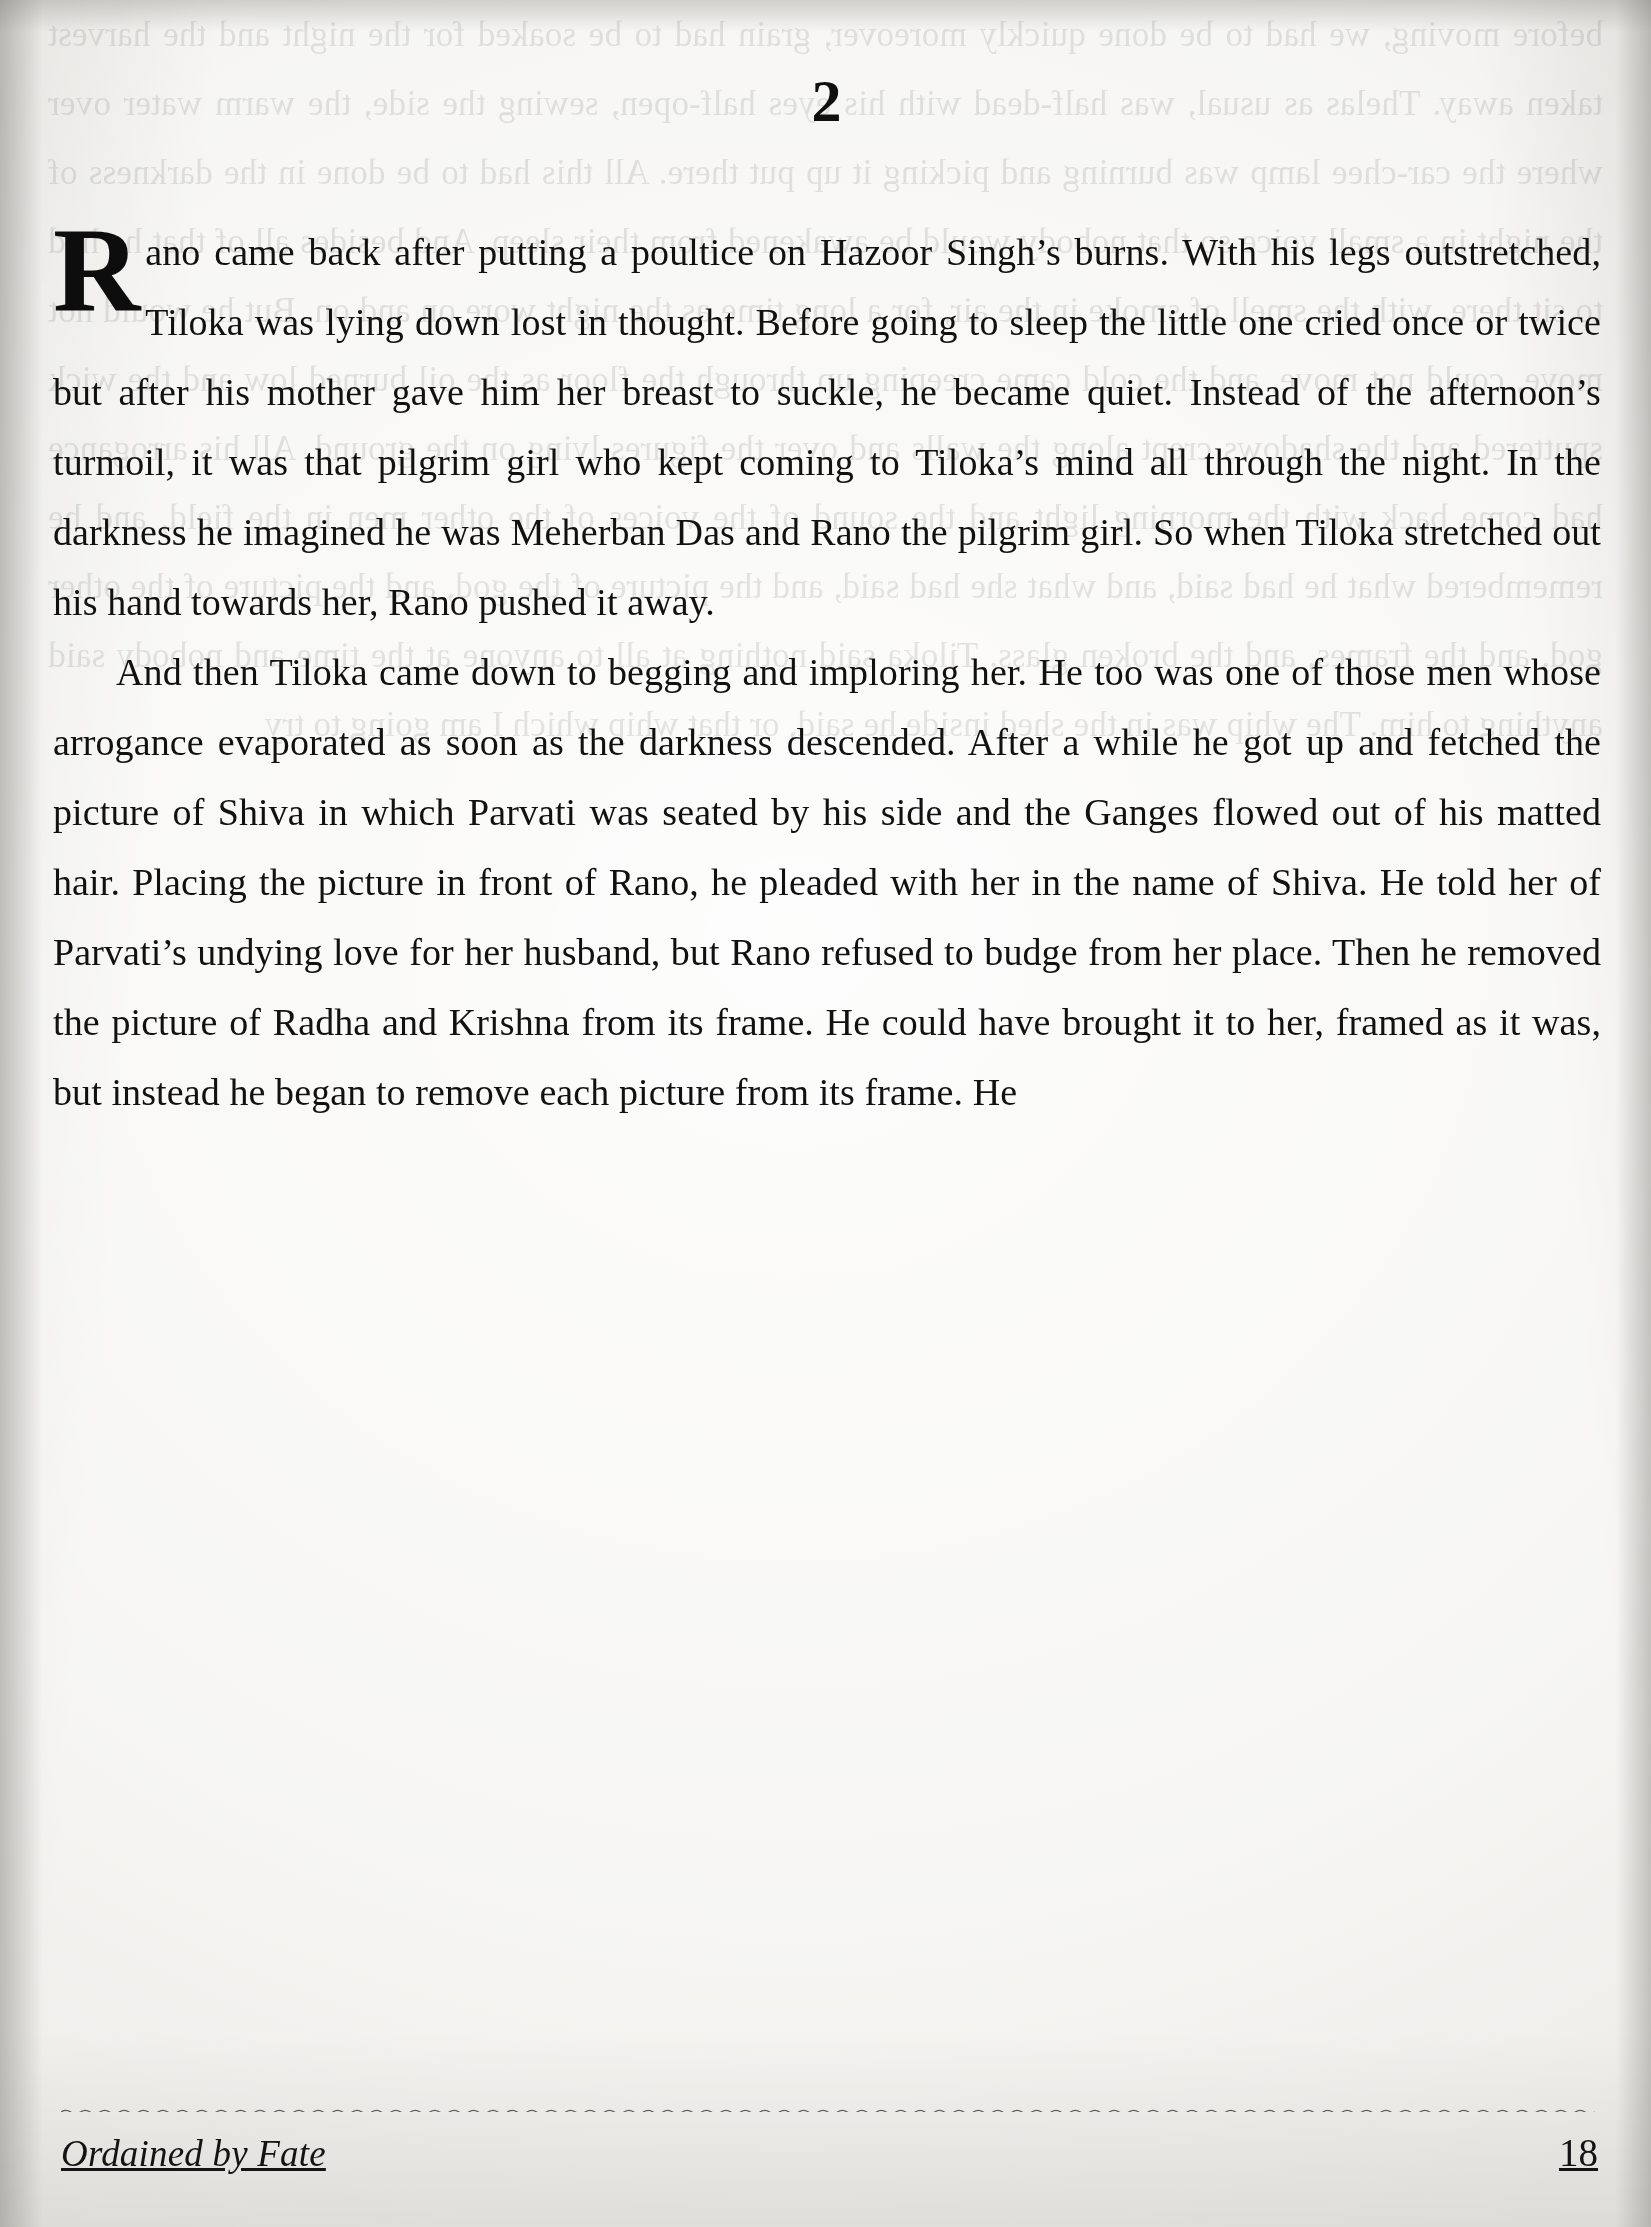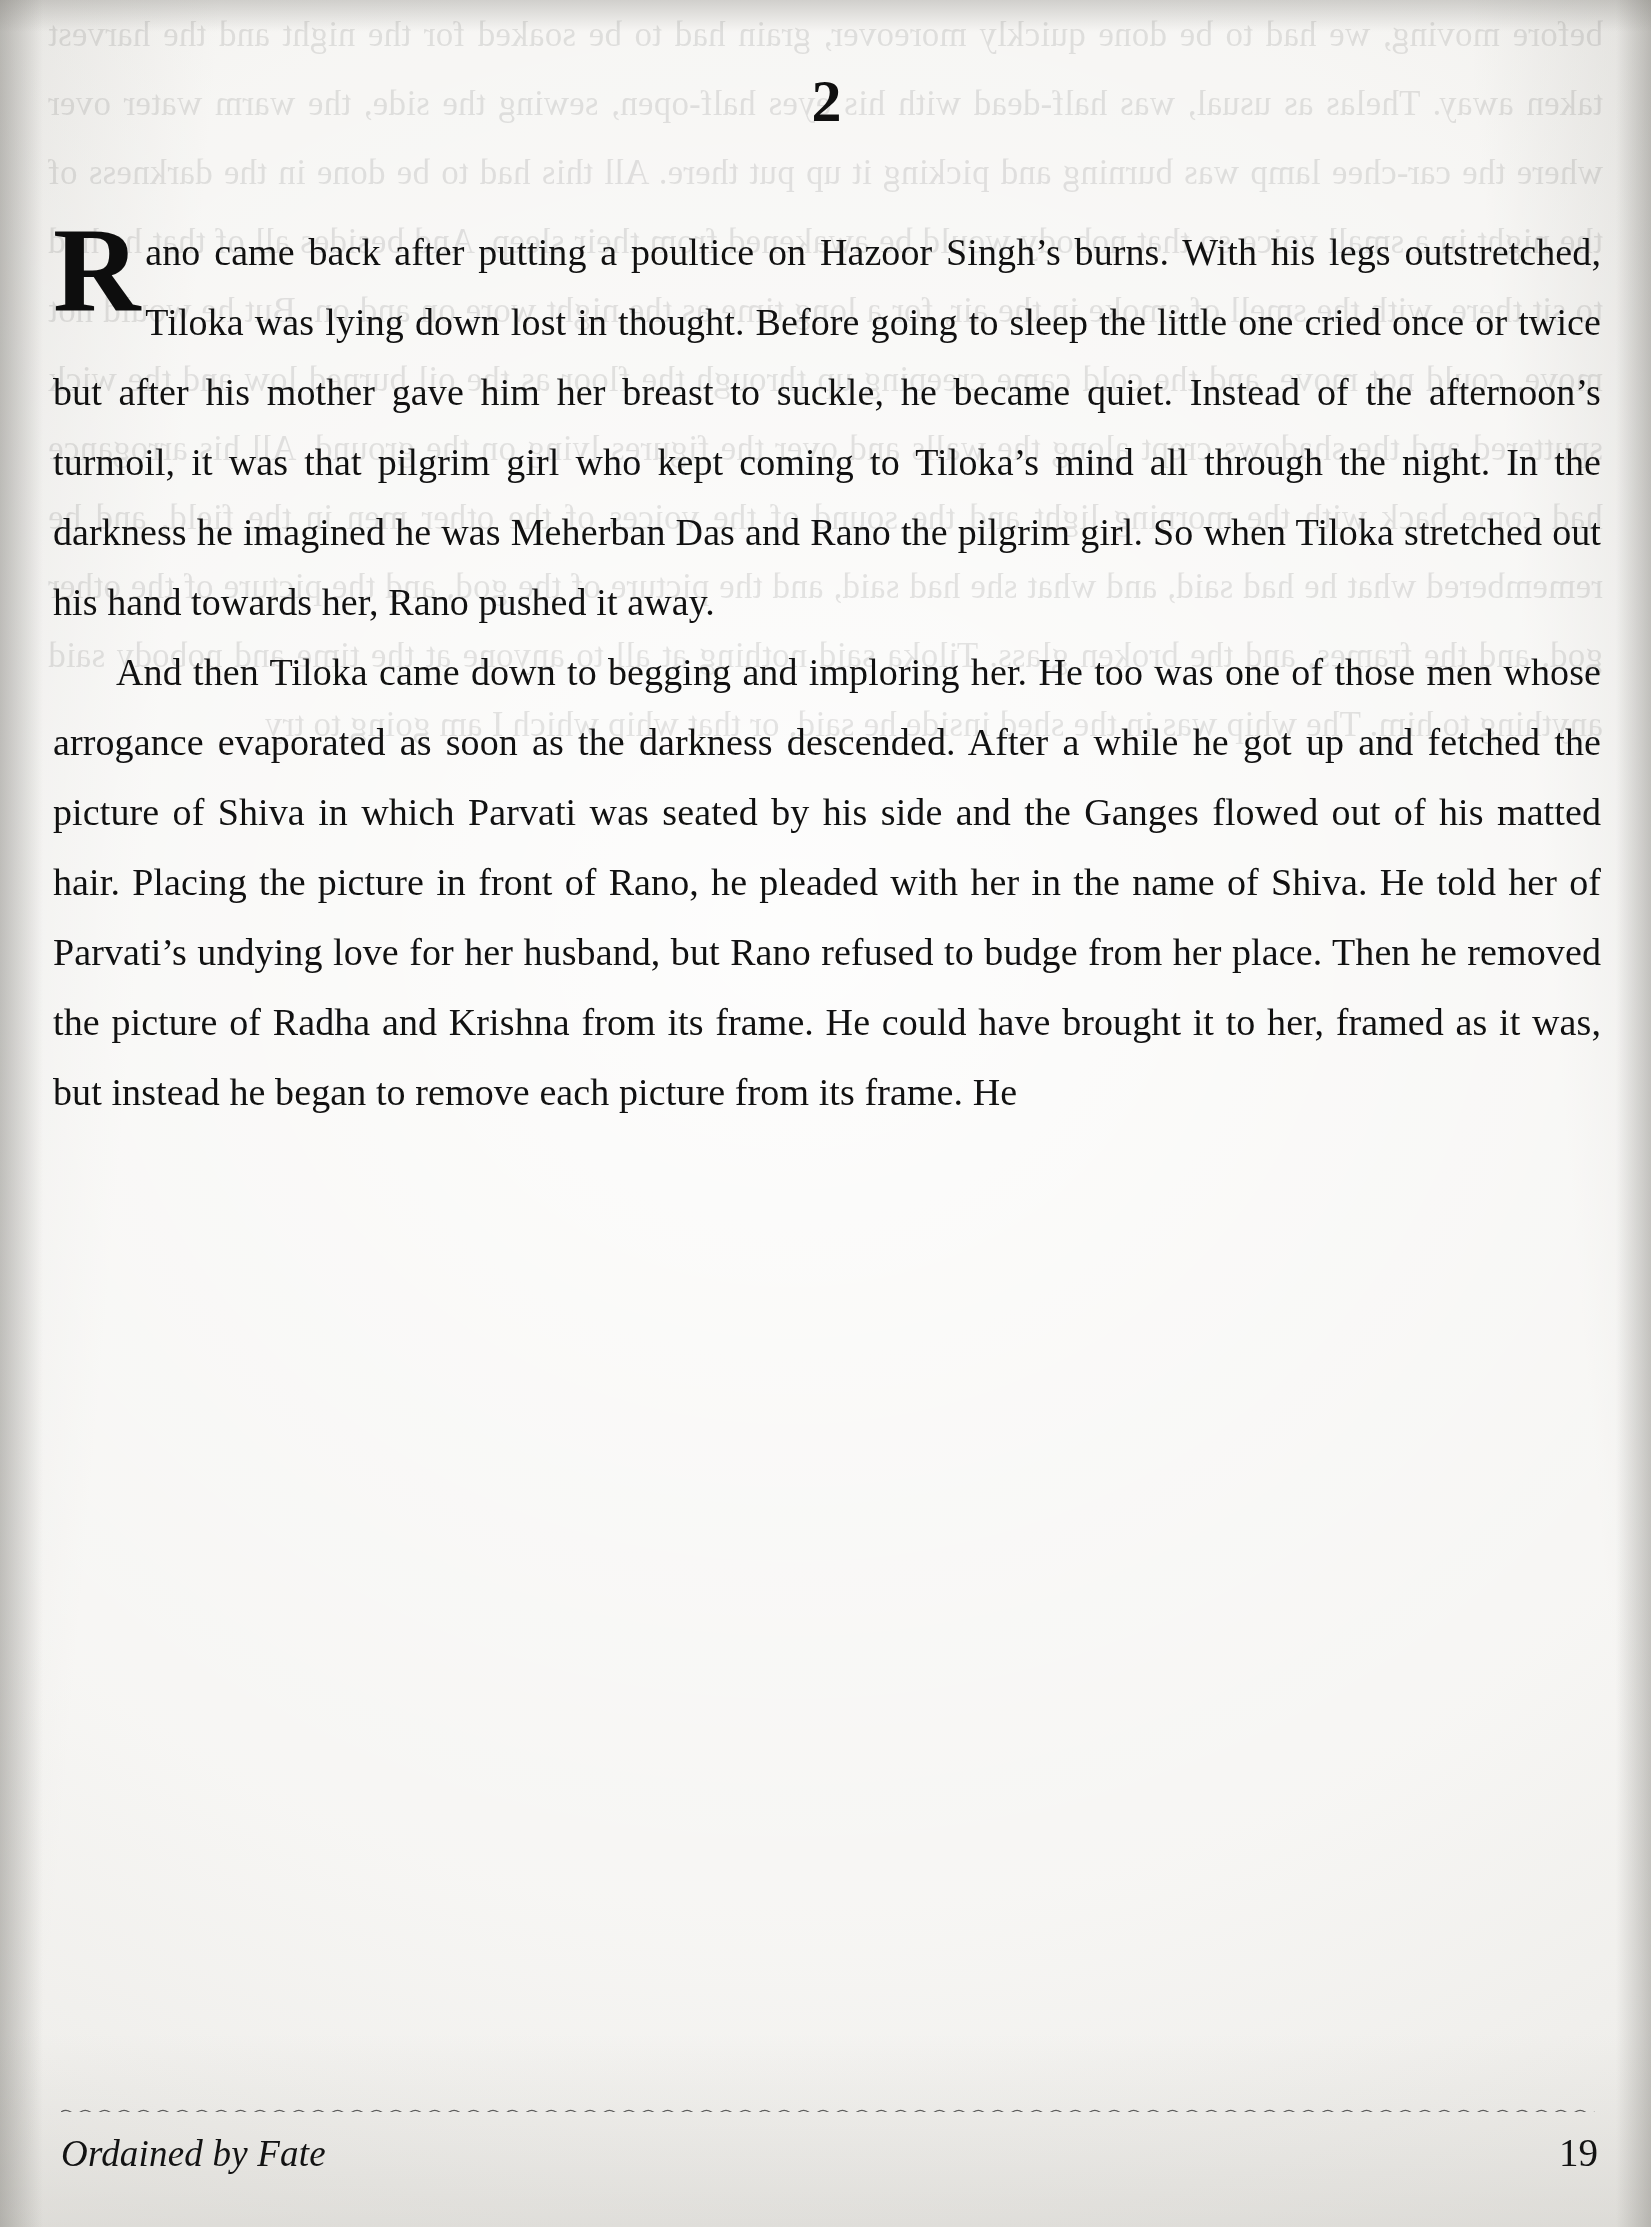--- a/index.html
+++ b/index.html
@@ -107,20 +107,21 @@
     height: 8px;
     width: 100%;
     overflow: hidden;
     margin-bottom: 21px;
     opacity: 0.8;
   }
   .footer-row {
     display: flex;
     align-items: baseline;
     justify-content: space-between;
+    text-decoration: underline;
   }
   .footer-title {
     font-family: "Liberation Serif", serif;
     font-style: italic;
     font-size: 37px;
     line-height: 40px;
     color: #131313;
     letter-spacing: 0.2px;
   }
   .footer-page {
@@ -172,17 +173,17 @@
   </div>
 
   <div class="footer">
     <div class="footer-rule">
       <svg width="100%" height="8" viewBox="0 0 1900 10" preserveAspectRatio="none" aria-hidden="true">
         <path d="M0 5 Q 6 1 12 5 T 24 5 T 36 5 T 48 5 T 60 5 T 72 5 T 84 5 T 96 5 T 108 5 T 120 5 T 132 5 T 144 5 T 156 5 T 168 5 T 180 5 T 192 5 T 204 5 T 216 5 T 228 5 T 240 5 T 252 5 T 264 5 T 276 5 T 288 5 T 300 5 T 312 5 T 324 5 T 336 5 T 348 5 T 360 5 T 372 5 T 384 5 T 396 5 T 408 5 T 420 5 T 432 5 T 444 5 T 456 5 T 468 5 T 480 5 T 492 5 T 504 5 T 516 5 T 528 5 T 540 5 T 552 5 T 564 5 T 576 5 T 588 5 T 600 5 T 612 5 T 624 5 T 636 5 T 648 5 T 660 5 T 672 5 T 684 5 T 696 5 T 708 5 T 720 5 T 732 5 T 744 5 T 756 5 T 768 5 T 780 5 T 792 5 T 804 5 T 816 5 T 828 5 T 840 5 T 852 5 T 864 5 T 876 5 T 888 5 T 900 5 T 912 5 T 924 5 T 936 5 T 948 5 T 960 5 T 972 5 T 984 5 T 996 5 T 1008 5 T 1020 5 T 1032 5 T 1044 5 T 1056 5 T 1068 5 T 1080 5 T 1092 5 T 1104 5 T 1116 5 T 1128 5 T 1140 5 T 1152 5 T 1164 5 T 1176 5 T 1188 5 T 1200 5 T 1212 5 T 1224 5 T 1236 5 T 1248 5 T 1260 5 T 1272 5 T 1284 5 T 1296 5 T 1308 5 T 1320 5 T 1332 5 T 1344 5 T 1356 5 T 1368 5 T 1380 5 T 1392 5 T 1404 5 T 1416 5 T 1428 5 T 1440 5 T 1452 5 T 1464 5 T 1476 5 T 1488 5 T 1500 5 T 1512 5 T 1524 5 T 1536 5 T 1548 5 T 1560 5 T 1572 5 T 1584 5 T 1596 5 T 1608 5 T 1620 5 T 1632 5 T 1644 5 T 1656 5 T 1668 5 T 1680 5 T 1692 5 T 1704 5 T 1716 5 T 1728 5 T 1740 5 T 1752 5 T 1764 5 T 1776 5 T 1788 5 T 1800 5 T 1812 5 T 1824 5 T 1836 5 T 1848 5 T 1860 5 T 1872 5 T 1884 5 T 1896 5" fill="none" stroke="#3a3a3a" stroke-width="1.6"></path>
       </svg>
     </div>
     <div class="footer-row">
       <div class="footer-title">Ordained by Fate</div>
-      <div class="footer-page">19</div>
+      <div class="footer-page">18</div>
     </div>
   </div>
 </div>
 
 
 </body></html>

